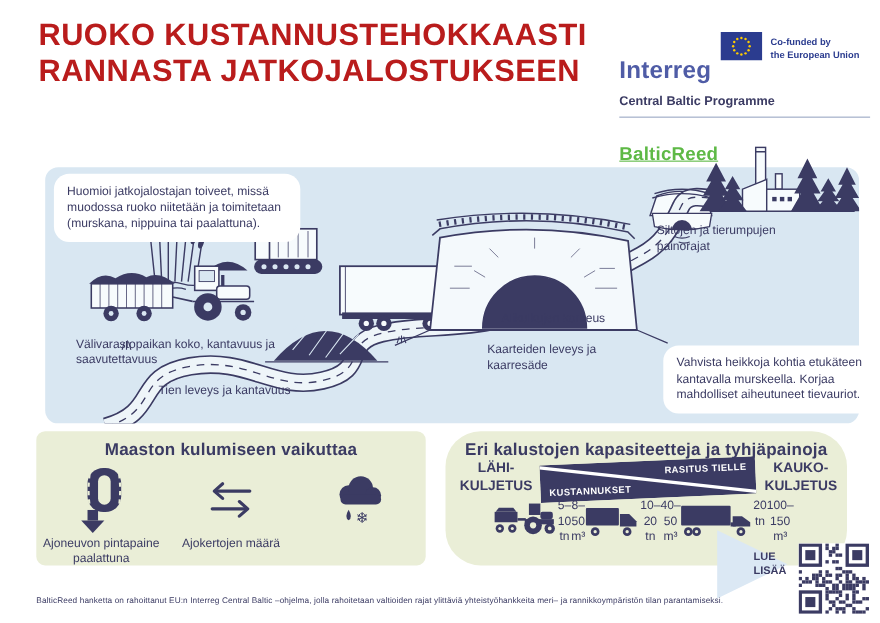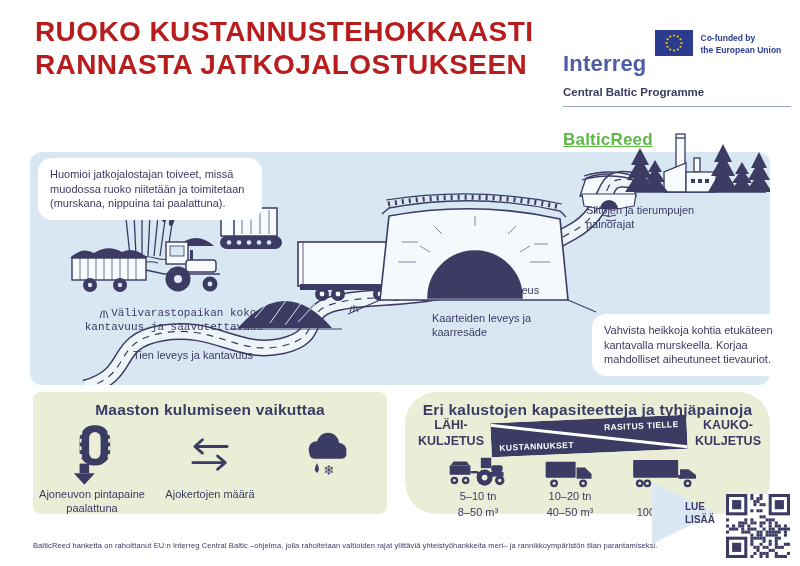--- a/index.html
+++ b/index.html
@@ -11,31 +11,31 @@
          letter-spacing:.4px;line-height:1.17;color:#b91c1c;}
   .logos{position:absolute;left:563px;top:12px;width:230px;}
   .interreg-row{display:flex;align-items:center;gap:8px;}
   .interreg-word{font-size:22px;font-weight:700;color:#4f5ca6;letter-spacing:.2px;margin-top:39px;}
   .cofunded{font-size:8.5px;font-weight:700;color:#2b3c8f;line-height:1.3;}
   .programme{margin-top:9px;font-size:11.5px;font-weight:700;color:#3b3b63;}
   .logo-rule{margin-top:8px;height:1px;background:#9aa7c4;width:228px;}
   .brand{margin-top:23px;font-size:17px;font-weight:800;color:#5eb946;letter-spacing:.2px;text-decoration:underline;}
 
   
-  .illustration{position:absolute;left:30px;top:122px;width:740px;height:263px;}
+  .illustration{position:absolute;left:41px;top:122px;width:740px;height:263px;}
   .scene{position:absolute;left:0;top:0;}
   .callout{position:absolute;background:#fff;border-radius:14px;padding:9px 12px;
            font-size:11px;line-height:1.32;z-index:2;}
   .callout-left{left:8px;top:36px;width:200px;}
   .callout-right{left:562px;top:192px;width:200px;}
   .scene-label{position:absolute;font-size:11px;line-height:1.25;font-weight:500;z-index:2;}
   .lbl-bridges{left:556px;top:82px;width:150px;}
   .lbl-underpass{left:415px;top:162px;width:160px;}
   .lbl-curves{left:402px;top:190px;width:130px;}
-  .lbl-storage{left:28px;top:185px;width:205px;text-align:right;font-family:Liberation Mono, monospace;}
+  .lbl-storage{left:28px;top:185px;width:205px;text-align:left;}
   .lbl-road{left:103px;top:227px;width:200px;}
 
   
   .panel{position:absolute;top:392px;height:122px;background:#eaeed7;border-radius:8px;}
   .panel-left{left:33px;width:354px;}
   .panel-right{left:405px;width:365px;border-radius:32px;}
   .panel-title{text-align:center;font-size:15.5px;font-weight:800;margin-top:9px;letter-spacing:.2px;}
 
   .terrain-items{position:absolute;left:0;top:32px;width:100%;display:flex;}
   .t-item{flex:1;display:flex;flex-direction:column;align-items:center;}
@@ -44,21 +44,21 @@
 
   .near-label{position:absolute;left:8px;top:26px;width:76px;text-align:center;
               font-weight:700;font-size:12.5px;line-height:1.25;}
   .far-label{position:absolute;left:284px;top:26px;width:78px;text-align:center;
              font-weight:700;font-size:12.5px;line-height:1.25;}
   .wedge-wrap{position:absolute;left:86px;top:27px;width:196px;height:34px;transform:rotate(-2.5deg);}
   .wedge-text{position:absolute;color:#fff;font-size:8.5px;font-weight:700;letter-spacing:.4px;}
   .wedge-cost{left:8px;bottom:4px;}
   .wedge-stress{right:8px;top:4px;}
   .vehicles{position:absolute;left:44px;top:60px;width:250px;display:flex;justify-content:space-between;}
-  .v-item{display:flex;flex-direction:column;}
+  .v-item{display:flex;flex-direction:row;}
   .v-icon{height:36px;display:flex;align-items:flex-end;}
   .v-label{font-size:11px;text-align:center;line-height:1.25;margin-top:2px;}
 
   
   .rm-arrow{position:absolute;left:648px;top:478px;z-index:1;}
   .rm-text{position:absolute;left:685px;top:500px;font-size:10px;font-weight:700;line-height:1.3;z-index:2;}
   .qr{position:absolute;left:726px;top:494px;z-index:2;background:#fff;}
 
   .footer{position:absolute;left:33px;top:541px;width:730px;font-size:7.5px;
           color:#3b3b63;letter-spacing:.1px;}

